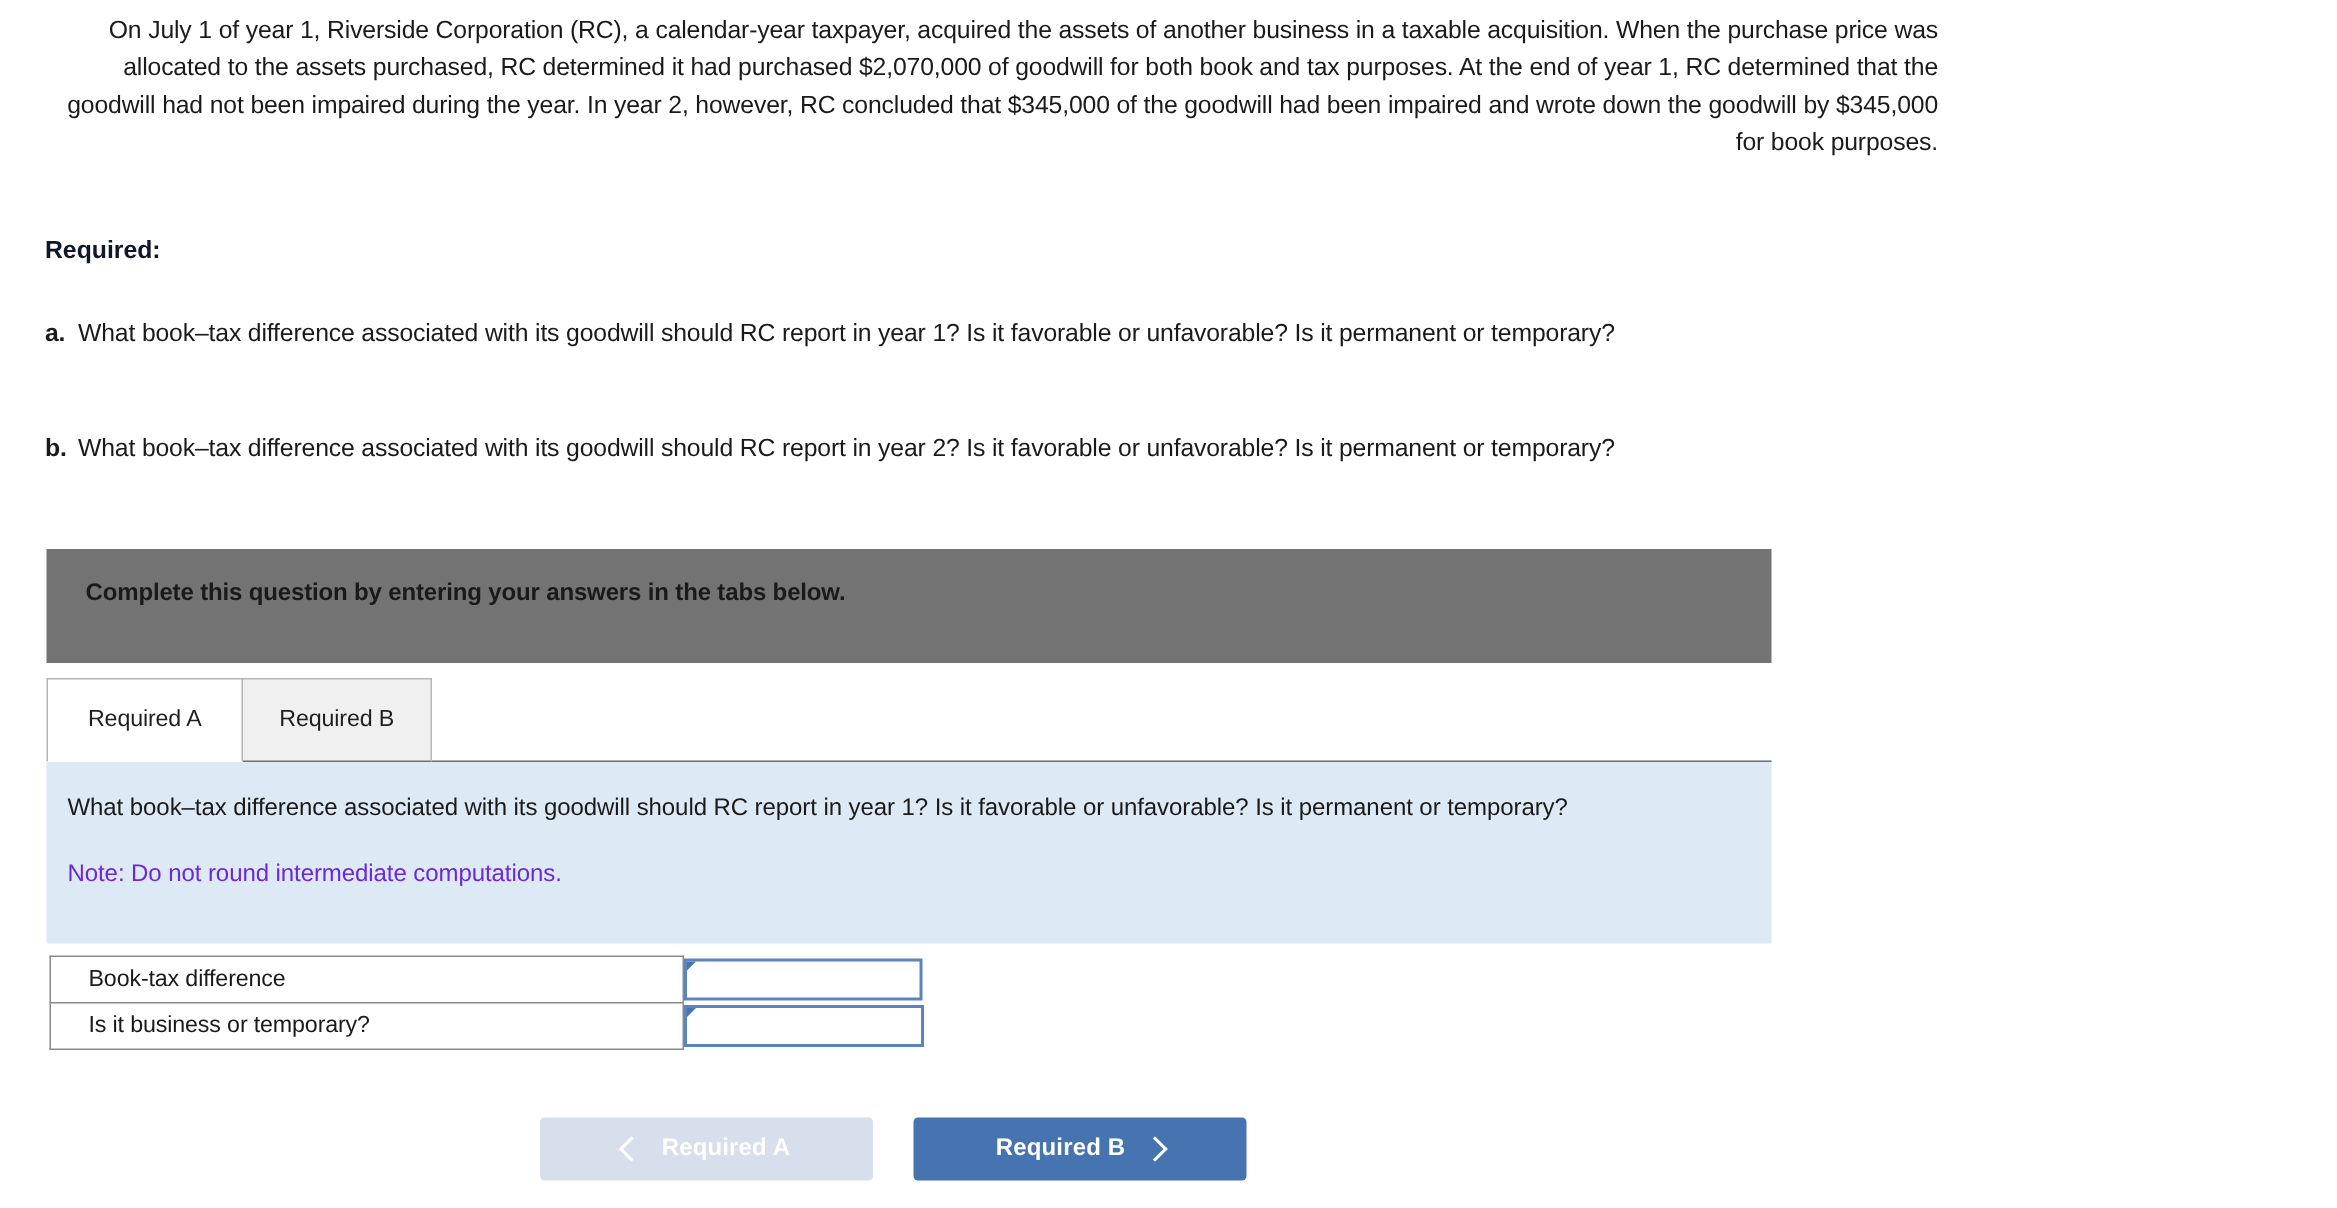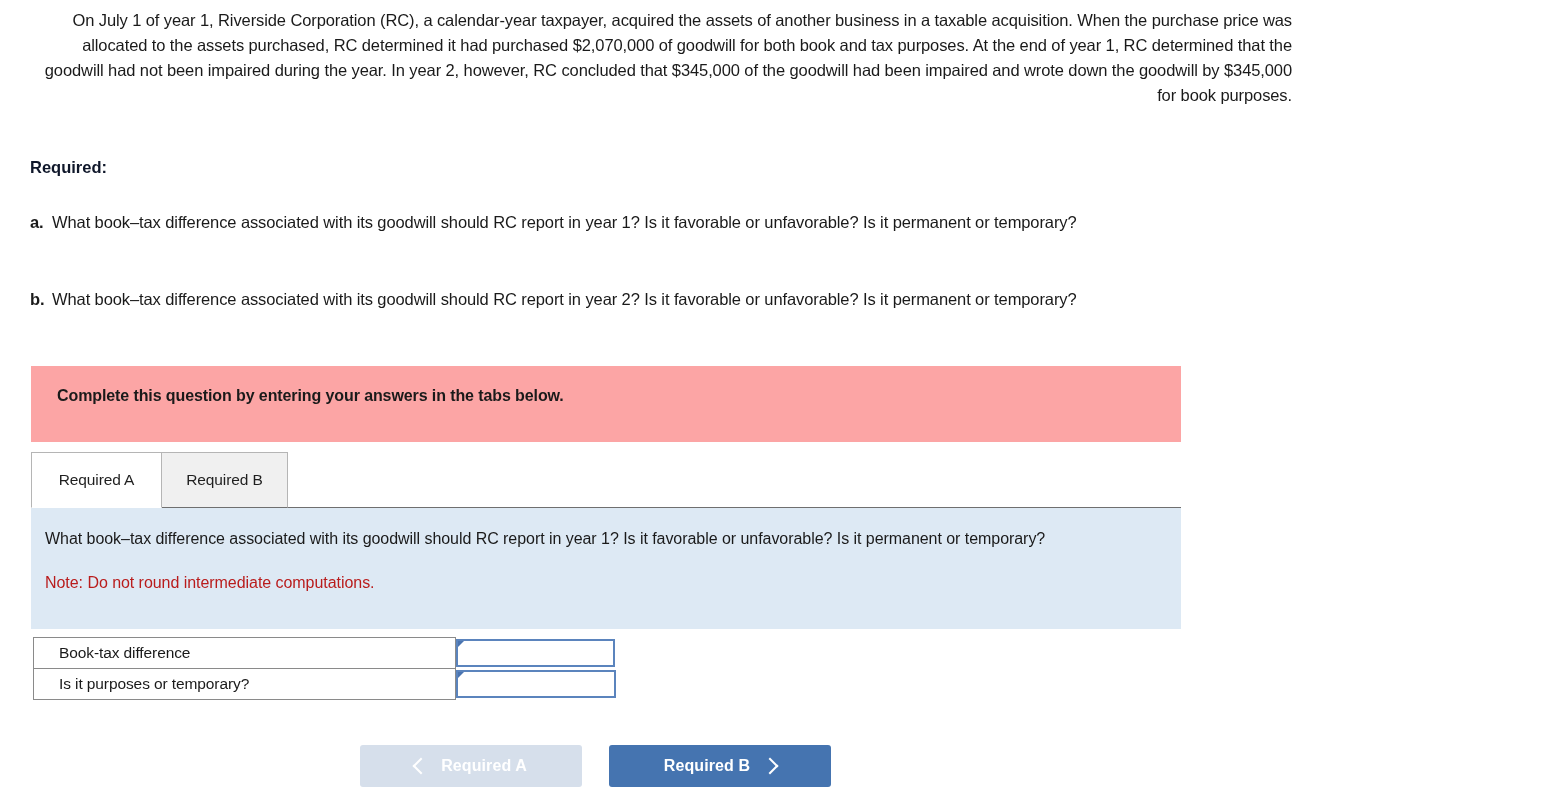--- a/index.html
+++ b/index.html
@@ -64,21 +64,21 @@
     text-indent: 0;
   }
 
   
   .instruction-bar {
     position: absolute;
     left: 31px;
     top: 366px;
     width: 1150px;
     height: 76px;
-    background: #fca5a5;
+    background: #737373;
   }
   .instruction-bar .text {
     position: absolute;
     left: 26px;
     top: 21px;
     font-size: 16px;
     font-weight: bold;
     color: #1a1a1a;
     letter-spacing: -0.1px;
   }
@@ -140,21 +140,21 @@
     line-height: 22px;
     color: #1a1a1a;
     letter-spacing: -0.05px;
   }
   .question-panel .note {
     position: absolute;
     left: 14px;
     top: 64px;
     font-size: 16px;
     line-height: 22px;
-    color: #b91c1c;
+    color: #6d28d9;
     letter-spacing: -0.05px;
   }
 
   
   .answer-table {
     position: absolute;
     left: 33px;
     top: 637px;
     width: 556px;
     border-collapse: collapse;
@@ -297,21 +297,21 @@
       <tr>
         <td class="label">Book-tax difference</td>
         <td class="entry">
           <div class="entry-box">
             <span class="tri"></span>
             <input class="entry-input" type="text" placeholder="" style="">
           </div>
         </td>
       </tr>
       <tr>
-        <td class="label">Is it purposes or temporary?</td>
+        <td class="label">Is it business or temporary?</td>
         <td class="entry">
           <div class="entry-box">
             <span class="tri"></span>
             <input class="entry-input" type="text" placeholder="" style="">
           </div>
         </td>
       </tr>
     </tbody>
   </table>
 

